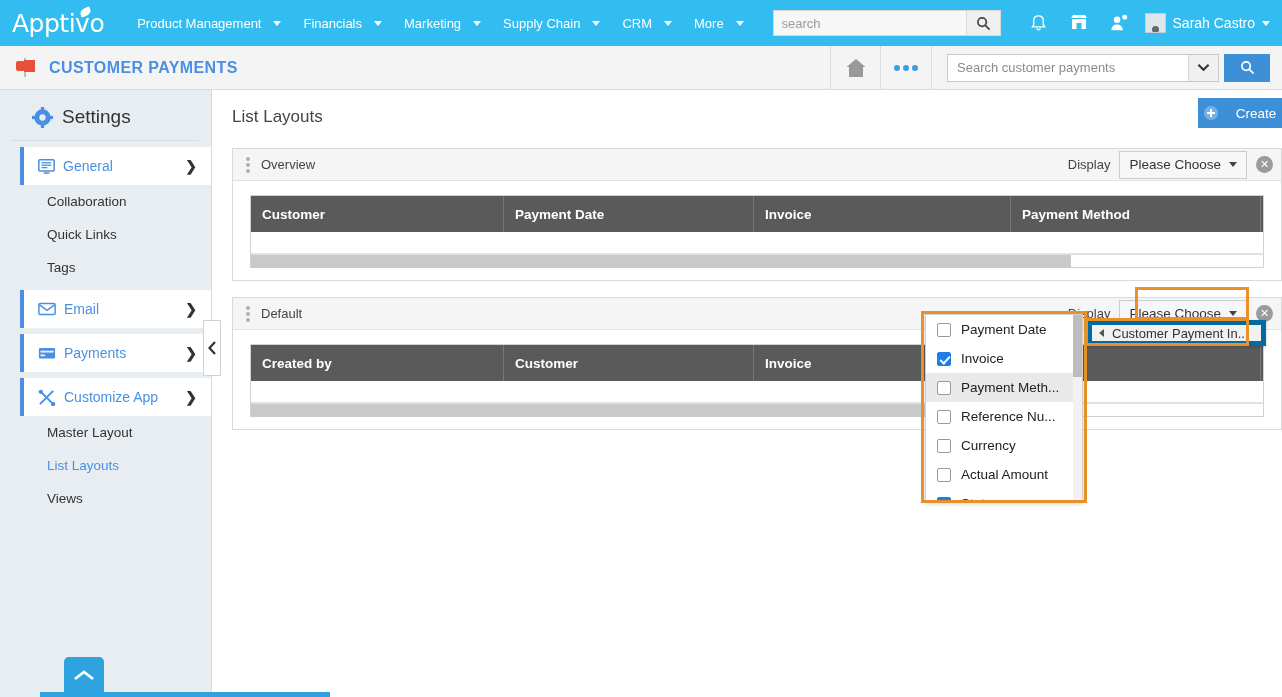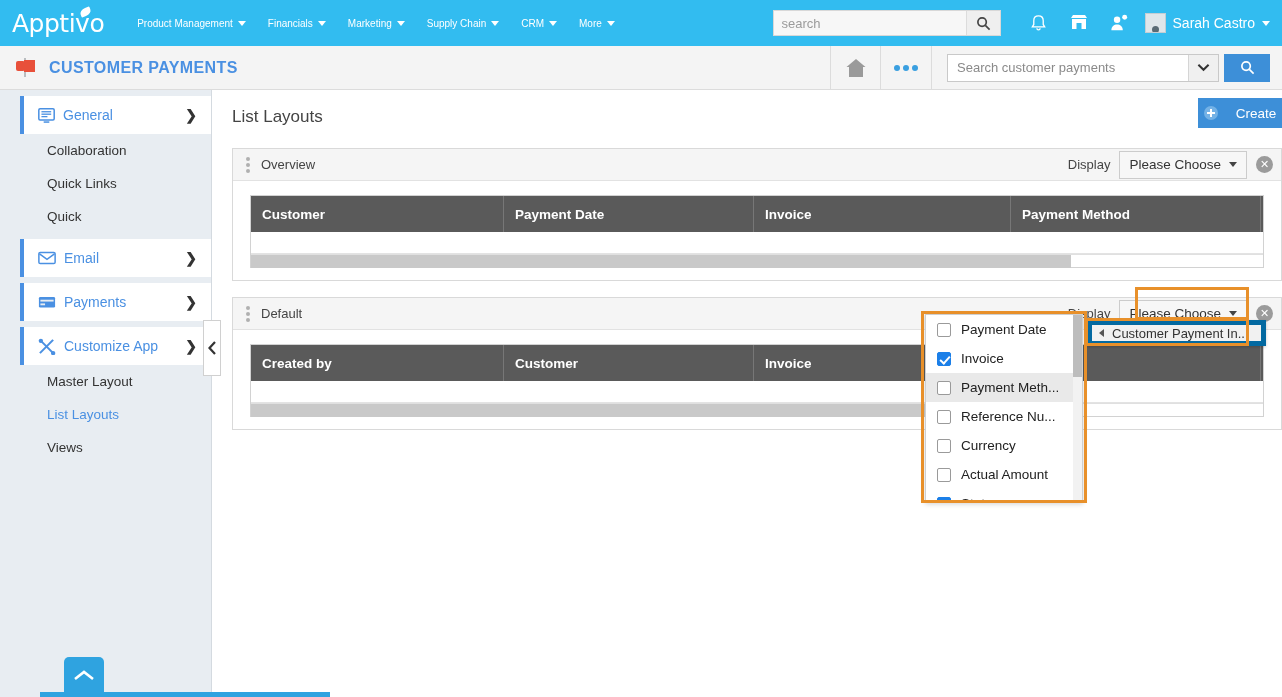--- a/index.html
+++ b/index.html
@@ -19,22 +19,22 @@
     color: #ffffff; font-size: 25px; letter-spacing: -0.5px;
     margin-left: 12px; margin-right: 22px; position: relative;
     font-family: "DejaVu Sans", sans-serif;
   }
   .logo .leaf {
     position: absolute; width: 11px; height: 8px; background: #ffffff;
     border-radius: 60% 10% 60% 10%; top: -1px; left: 68px;
     transform: rotate(-22deg);
   }
   .navitem {
-    color: #ffffff; font-size: 10px; padding: 0 11px; cursor: pointer;
-    white-space: nowrap; display: flex; align-items: center; gap: 5px;
+    color: #ffffff; font-size: 13px; padding: 0 11px; cursor: pointer;
+    white-space: nowrap; display: flex; align-items: center; gap: 12px;
   }
   .caret-d {
     width: 0; height: 0; border-left: 4px solid transparent;
     border-right: 4px solid transparent; border-top: 5px solid #ffffff;
   }
   .nav-right {
     margin-left: auto; display: flex; align-items: center; gap: 0px;
     padding-right: 12px;
   }
   .gsearch {
@@ -355,37 +355,50 @@
           <svg width="15" height="15" viewBox="0 0 16 16">
             <circle cx="6.5" cy="6.5" r="4.5" fill="none" stroke="#fff" stroke-width="1.8"></circle>
             <line x1="10" y1="10" x2="14.5" y2="14.5" stroke="#fff" stroke-width="1.8"></line>
           </svg>
         </div>
       </div>
     </div>
   </div>
 
   <div class="sidebar">
+    <div class="settings-row">
+      <svg width="21" height="21" viewBox="0 0 22 22">
+        <circle cx="11" cy="11" r="8.6" fill="#4a90e2"></circle>
+        <circle cx="11" cy="11" r="3.3" fill="#e8edf2"></circle>
+        <g fill="#4a90e2">
+          <rect x="9.3" y="0" width="3.4" height="4"></rect>
+            <rect x="9.3" y="18" width="3.4" height="4"></rect>
+          <rect x="0" y="9.3" width="4" height="3.4"></rect>
+            <rect x="18" y="9.3" width="4" height="3.4"></rect>
+        </g>
+      </svg>
+      <span class="t">Settings</span>
+    </div>
 
     <div class="side-main">
       <span class="ico">
         <svg width="17" height="15" viewBox="0 0 18 16">
           <rect x="0.8" y="0.8" width="16.4" height="12" rx="1.3" fill="none" stroke="#4a90e2" stroke-width="1.6"></rect>
           <line x1="3.6" y1="4" x2="14" y2="4" stroke="#4a90e2" stroke-width="1.4"></line>
           <line x1="3.6" y1="6.6" x2="14" y2="6.6" stroke="#4a90e2" stroke-width="1.4"></line>
           <line x1="3.6" y1="9.2" x2="10" y2="9.2" stroke="#4a90e2" stroke-width="1.4"></line>
           <line x1="6" y1="15" x2="12" y2="15" stroke="#4a90e2" stroke-width="1.6"></line>
         </svg>
       </span>
       <span class="lbl">General</span>
       <span class="ch">❯</span>
     </div>
     <div class="side-sub">Collaboration</div>
     <div class="side-sub">Quick Links</div>
-    <div class="side-sub">Quick</div>
+    <div class="side-sub">Tags</div>
 
     <div class="side-main">
       <span class="ico">
         <svg width="18" height="14" viewBox="0 0 19 15">
           <rect x="0.8" y="1.5" width="17.4" height="12" rx="1.5" fill="none" stroke="#4a90e2" stroke-width="1.6"></rect>
           <path d="M1.5 3 L9.5 9 L17.5 3" fill="none" stroke="#4a90e2" stroke-width="1.6"></path>
         </svg>
       </span>
       <span class="lbl">Email</span>
       <span class="ch">❯</span>

